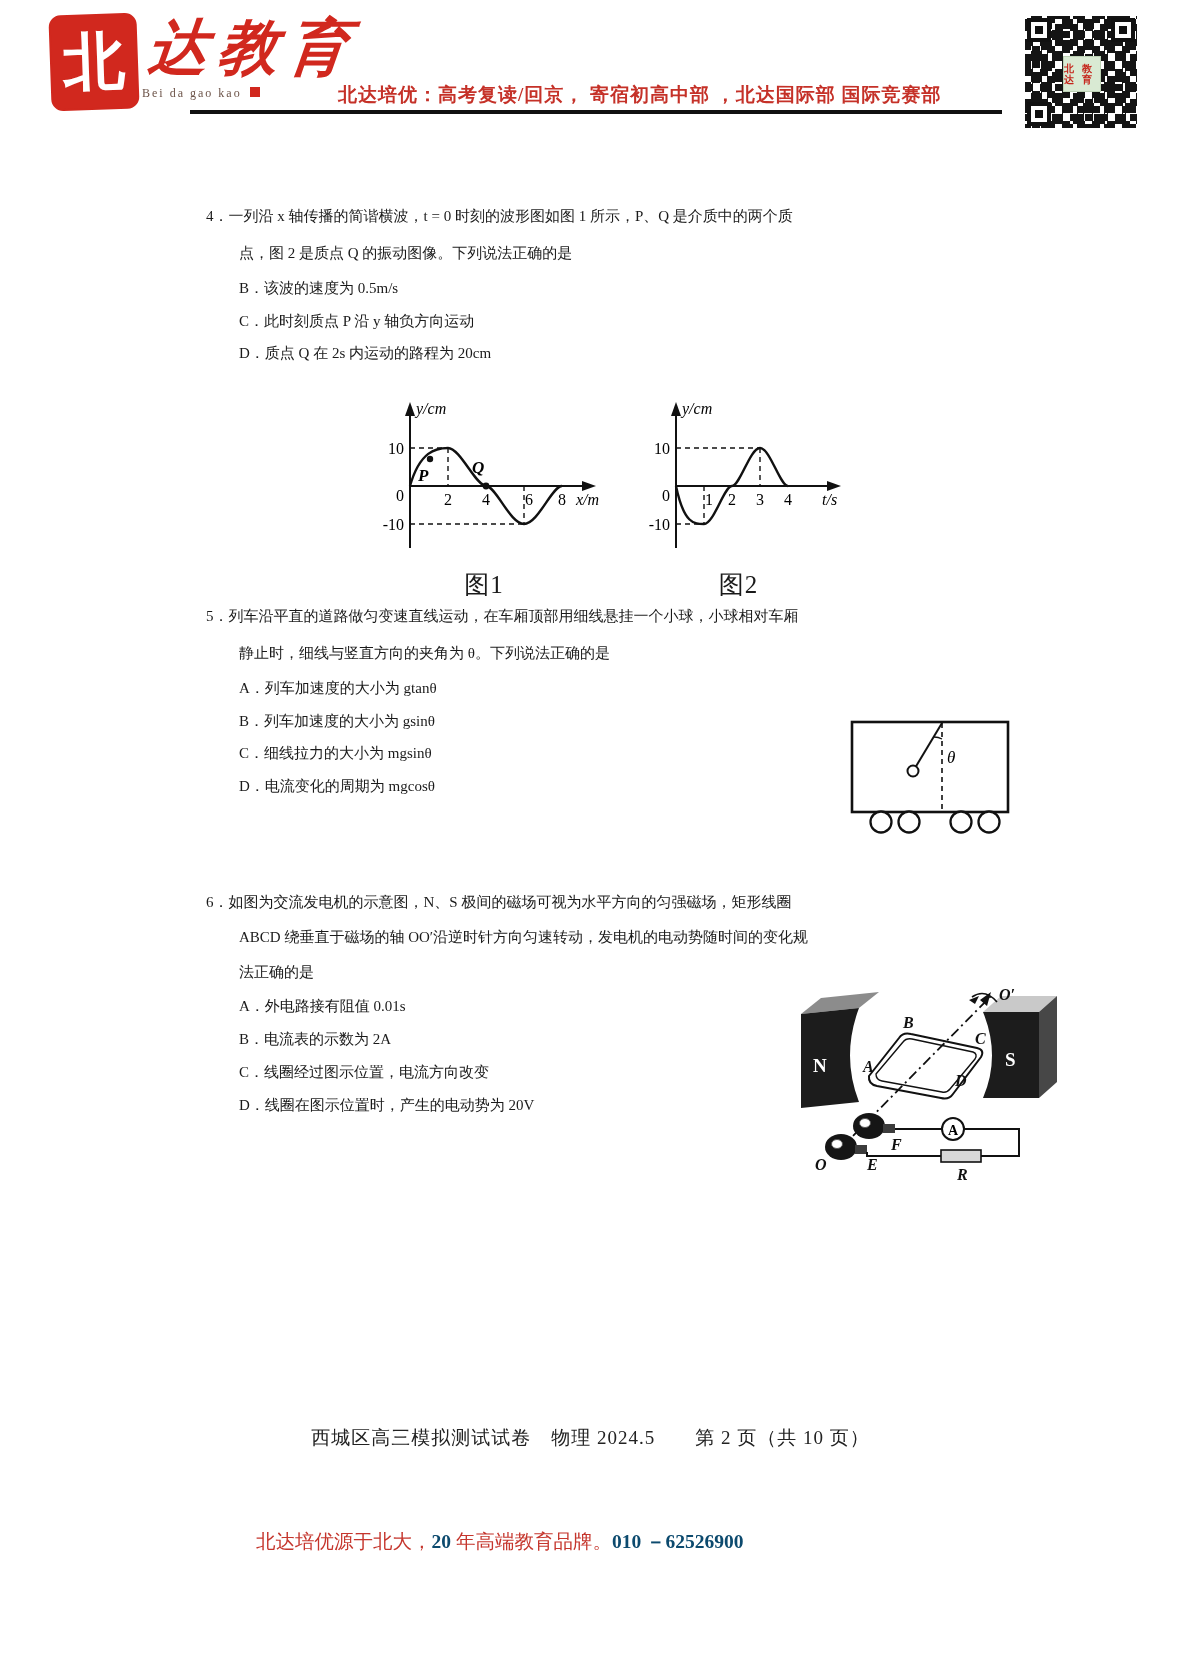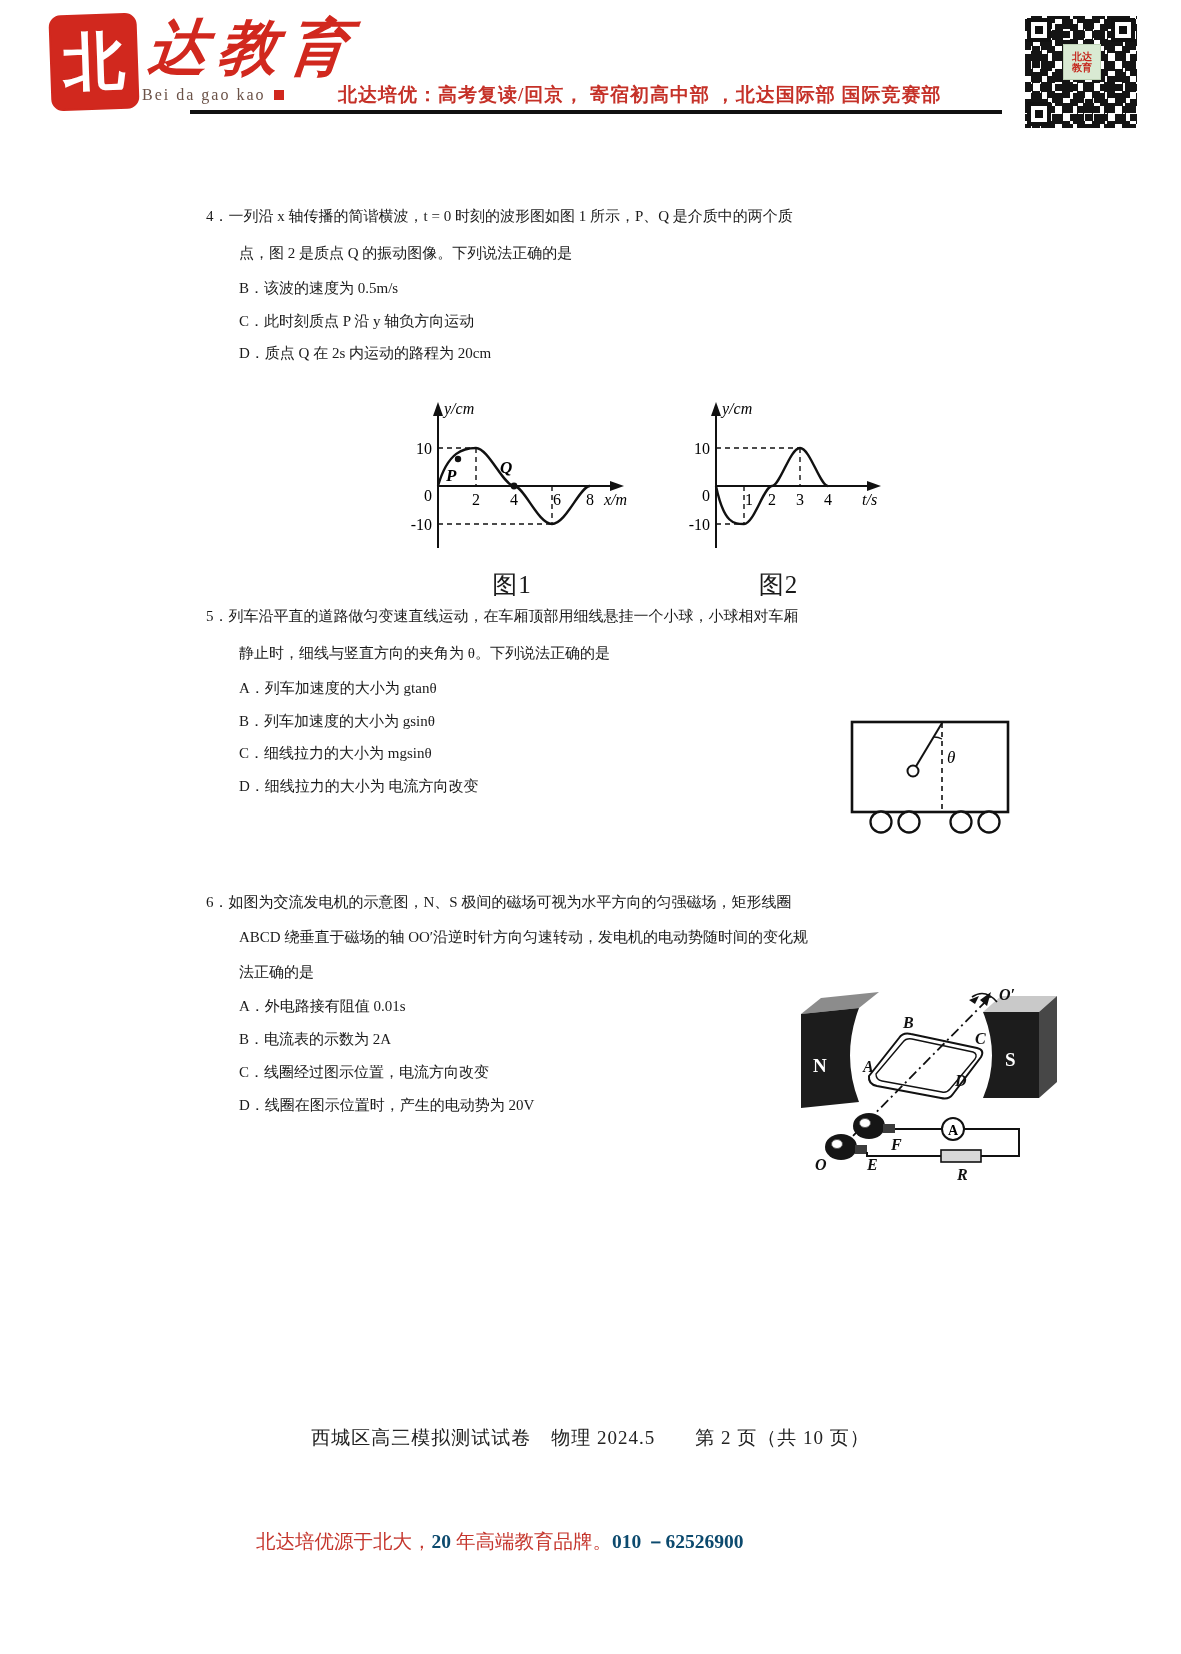--- a/index.html
+++ b/index.html
@@ -5,45 +5,45 @@
   html,body{margin:0;padding:0;background:#9a9a9a;}
   .page{position:relative;width:1181px;height:1654px;background:#ffffff;margin:0 auto;
         font-family:"Liberation Serif","DejaVu Serif",serif;color:#1a1a1a;overflow:hidden;}
   
   .seal{position:absolute;left:52px;top:16px;width:84px;height:92px;background:#d1281e;
         border-radius:10px;transform:rotate(-2deg);display:flex;align-items:center;justify-content:center;
         box-shadow:0 0 0 2px #d1281e;}
   .seal span{color:#fff;font-size:62px;font-weight:bold;font-family:"Liberation Serif",serif;}
   .brand-script{position:absolute;left:148px;top:8px;font-size:60px;font-weight:bold;color:#d1281e;
         font-style:italic;letter-spacing:10px;transform:skewX(-6deg);white-space:nowrap;}
-  .brand-sub{position:absolute;left:142px;top:86px;font-size:16px;color:#6b5247;letter-spacing:2px;white-space:nowrap;}
+  .brand-sub{position:absolute;left:142px;top:86px;font-size:12px;color:#6b5247;letter-spacing:2px;white-space:nowrap;}
   .brand-sub .sq{display:inline-block;width:10px;height:10px;background:#d1281e;margin-left:8px;}
   .slogan{position:absolute;left:338px;top:82px;font-size:19px;font-weight:bold;color:#c53128;
         letter-spacing:1px;white-space:nowrap;}
   .hrule{position:absolute;left:190px;top:110px;width:812px;height:4px;background:#111;}
   
   .qr{position:absolute;left:1025px;top:16px;width:112px;height:112px;background:
        repeating-conic-gradient(#141414 0% 25%, rgba(255,255,255,0) 0% 50%) 0px 0px / 15px 15px,
        repeating-conic-gradient(#141414 0% 25%, #ffffff 0% 50%) 6px 3px / 21px 21px;}
   .qr .finder{position:absolute;width:24px;height:24px;background:#fff;border:4px solid #111;box-sizing:border-box;}
   .qr .finder::after{content:"";position:absolute;left:4px;top:4px;width:8px;height:8px;background:#111;}
   .qr .f-tl{left:2px;top:2px;} .qr .f-tr{right:2px;top:2px;} .qr .f-bl{left:2px;bottom:2px;}
-  .qr .badge{position:absolute;left:38px;top:28px;width:36px;height:34px;background:#d9ead3;border:1px solid #bcd1b4;
-       display:flex;flex-direction:column;align-items:center;justify-content:center;}
+  .qr .badge{position:absolute;left:38px;top:40px;width:36px;height:34px;background:#d9ead3;border:1px solid #bcd1b4;
+       display:flex;flex-direction:row;align-items:center;}
   .qr .badge div{color:#c5261c;font-size:10px;line-height:11px;font-weight:bold;}
   
   .q{position:absolute;left:206px;width:812px;font-size:15px;}
   .qline{line-height:37px;white-space:nowrap;}
   .qbody{padding-left:33px;}
   .qbody .l1{text-indent:-33px;}
   .opt{line-height:32.5px;padding-left:33px;white-space:nowrap;}
   .q6 .qline{line-height:35px;}
   .q6 .opt{line-height:33px;}
   
-  .graphs{position:absolute;left:392px;top:396px;display:flex;gap:34px;}
+  .graphs{position:absolute;left:364px;top:396px;display:flex;gap:22px;}
   .gwrap{display:flex;flex-direction:column;align-items:center;}
   .gcap{font-size:25px;margin-top:2px;letter-spacing:1px;}
   svg text{font-family:"Liberation Serif","DejaVu Serif",serif;}
   .axlab{font-size:16px;font-style:italic;}
   .ticklab{font-size:16px;}
   .ptlab{font-size:17px;font-style:italic;font-weight:bold;}
   .train{position:absolute;left:848px;top:718px;}
   .gen{position:absolute;left:783px;top:984px;}
   .gen .dlab{font-size:16px;font-style:italic;font-weight:bold;fill:#111;}
   .gen .mlab{font-size:19px;fill:#fff;font-weight:bold;}
@@ -133,21 +133,21 @@
   </div>
 
   <div class="q" style="top:598px;">
     <div class="qbody">
       <div class="qline l1"><span>5．</span><span>列车沿平直的道路做匀变速直线运动，在车厢顶部用细线悬挂一个小球，小球相对车厢</span></div>
       <div class="qline">静止时，细线与竖直方向的夹角为 θ。下列说法正确的是</div>
     </div>
     <div class="opt">A．列车加速度的大小为 gtanθ</div>
     <div class="opt">B．列车加速度的大小为 gsinθ</div>
     <div class="opt">C．细线拉力的大小为 mgsinθ</div>
-    <div class="opt">D．细线拉力的大小为 电流方向改变</div>
+    <div class="opt">D．电流变化的周期为 mgcosθ</div>
   </div>
 
   <div class="train">
     <svg width="164" height="118" viewBox="0 0 164 118">
       <rect x="4" y="4" width="156" height="90" fill="#fff" stroke="#111" stroke-width="2.6"></rect>
       <line x1="94" y1="5" x2="94" y2="93" stroke="#111" stroke-width="1.6" stroke-dasharray="5 4"></line>
       <line x1="94" y1="5" x2="67" y2="50" stroke="#111" stroke-width="2"></line>
       <circle cx="65" cy="53" r="5.5" fill="#fff" stroke="#111" stroke-width="2"></circle>
       <path d="M86,19 A16,16 0 0 1 94,21" fill="none" stroke="#111" stroke-width="1.3"></path>
       <text x="99" y="45" font-size="17" font-style="italic">θ</text>

